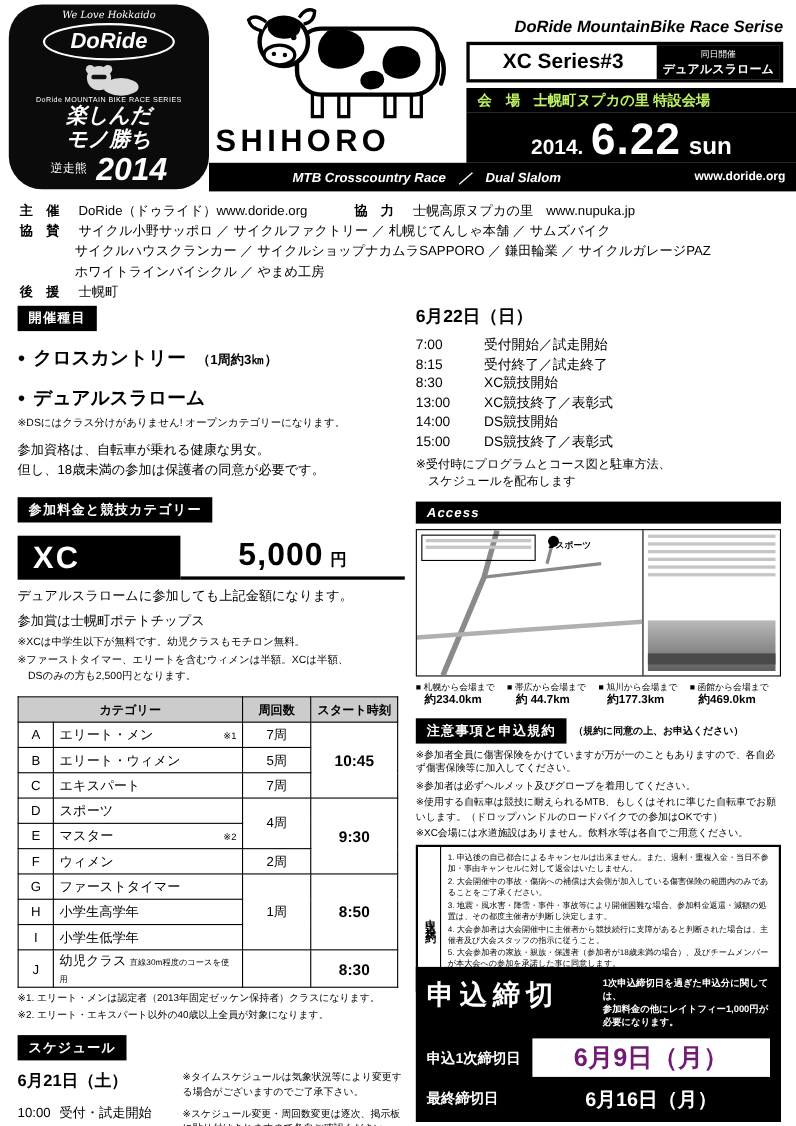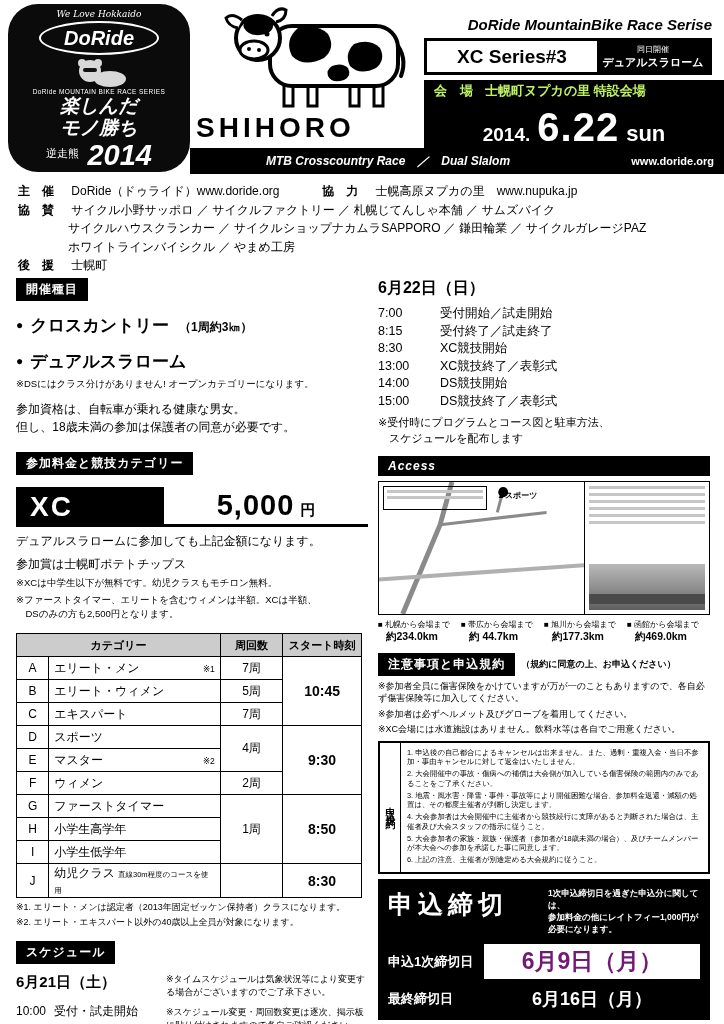--- a/index.html
+++ b/index.html
@@ -432,20 +432,21 @@
     </div>
 
     <div class="notice-bar-row">
       <div class="bar">注意事項と申込規約</div>
       <span class="notice-note">（規約に同意の上、お申込ください）</span>
     </div>
 
     <div class="notices">
       <p>※参加者全員に傷害保険をかけていますが万が一のこともありますので、各自必ず傷害保険等に加入してください。</p>
       <p>※参加者は必ずヘルメット及びグローブを着用してください。</p>
+      <p>※使用する自転車は競技に耐えられるMTB、もしくはそれに準じた自転車でお願いします。（ドロップハンドルのロードバイクでの参加はOKです）</p>
       <p>※XC会場には水道施設はありません。飲料水等は各自でご用意ください。</p>
     </div>
 
     <div class="rules-box">
       <div class="rules-tab">
         <span>申込規約</span>
       </div>
       <div class="rules-list">
         <p>1. 申込後の自己都合によるキャンセルは出来ません。また、過剰・重複入金・当日不参加・事由キャンセルに対して返金はいたしません。</p>
         <p>2. 大会開催中の事故・傷病への補償は大会側が加入している傷害保険の範囲内のみであることをご了承ください。</p>

